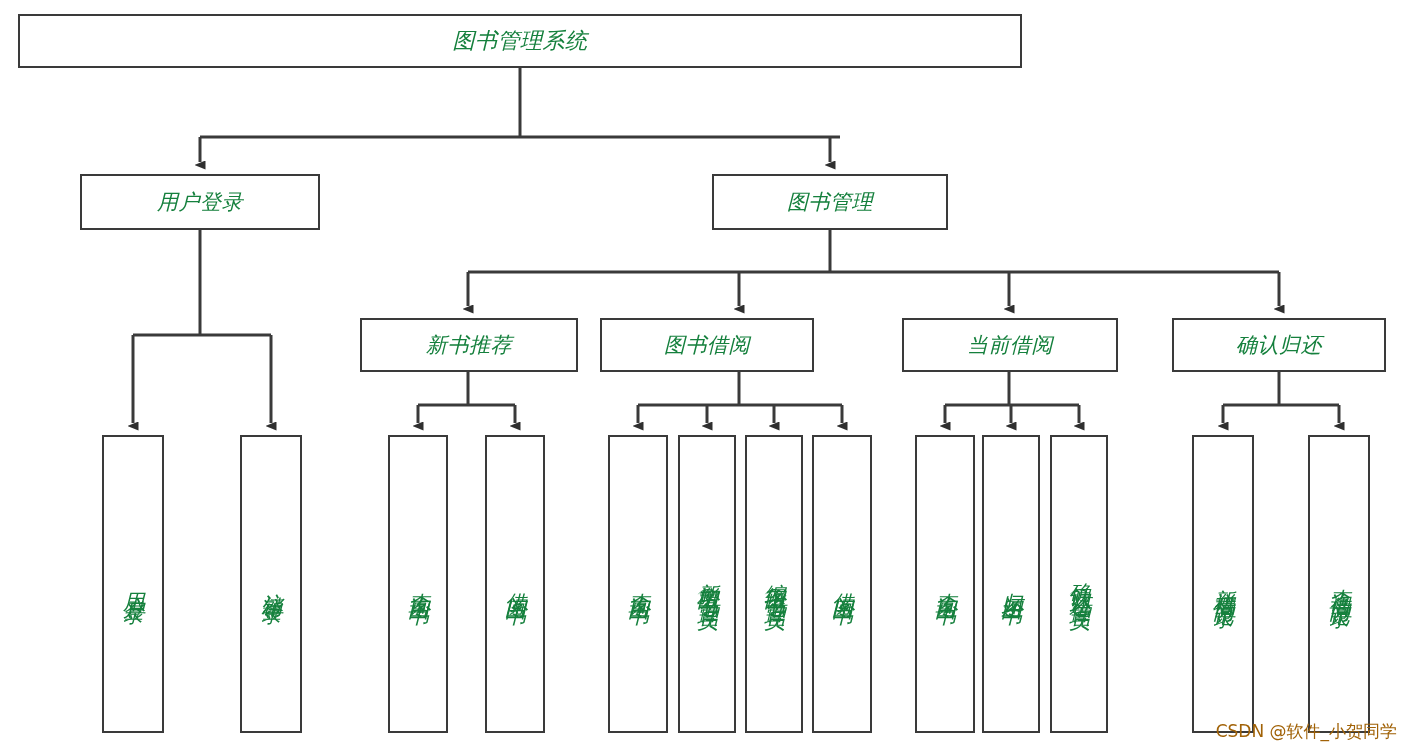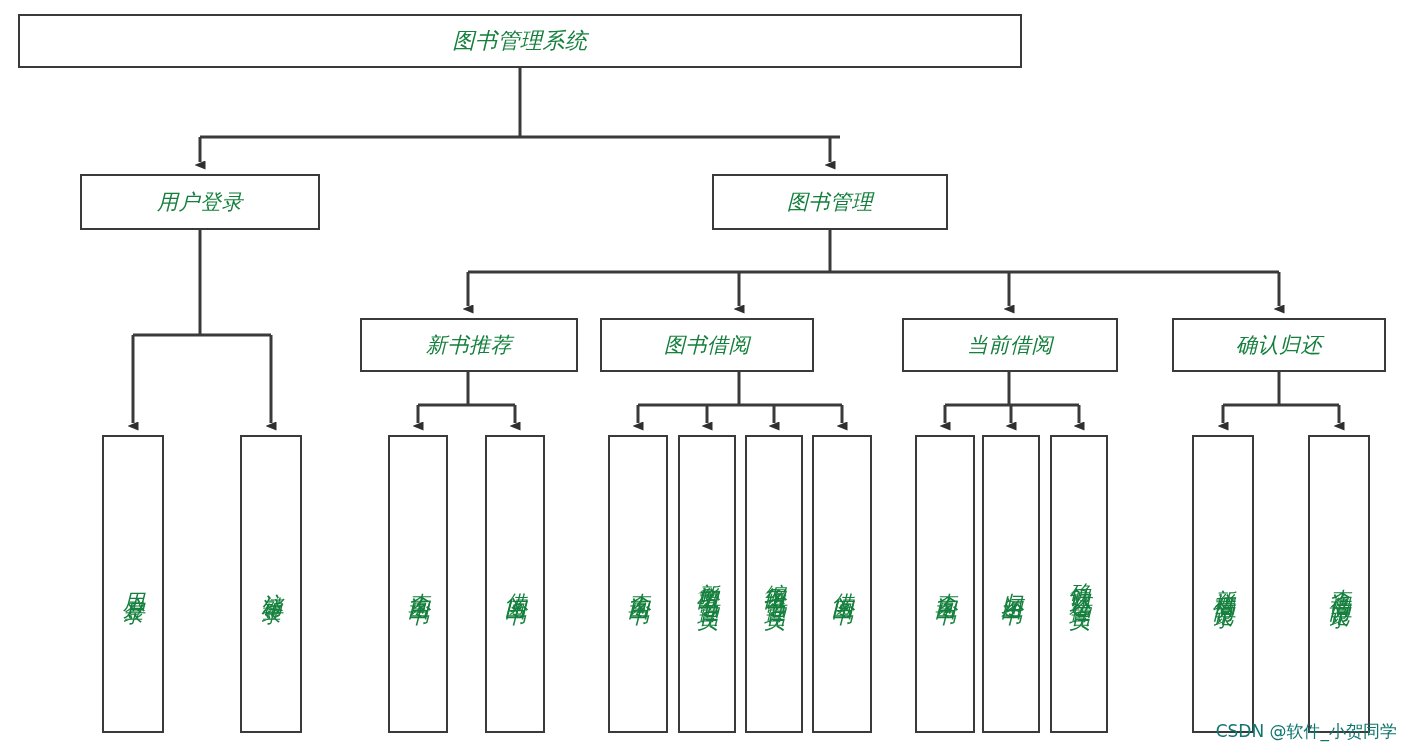--- a/index.html
+++ b/index.html
@@ -59,21 +59,21 @@
     font-size: 21px;
     letter-spacing: 4px;
     line-height: 1;
     max-height: 100%;
   }
   #watermark {
     position: absolute;
     right: 8px;
     bottom: 4px;
     font-size: 17px;
-    color: #0f766e;
+    color: #a16207;
     font-family: "DejaVu Sans", "Liberation Sans", sans-serif;
     white-space: nowrap;
     user-select: none;
   }
 </style>
 </head>
 <body>
 
 <div id="canvas">
 

